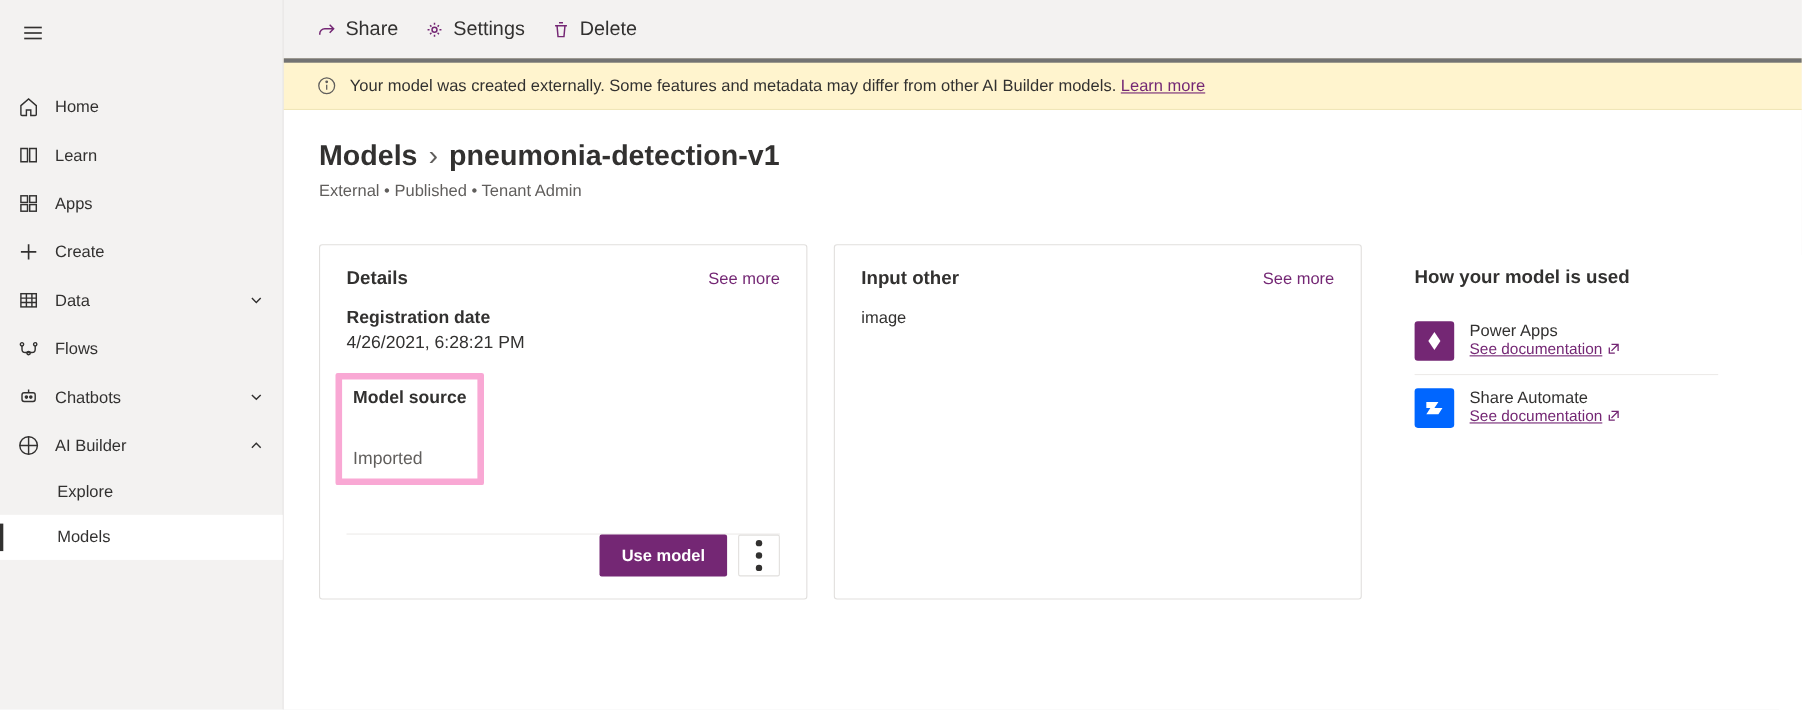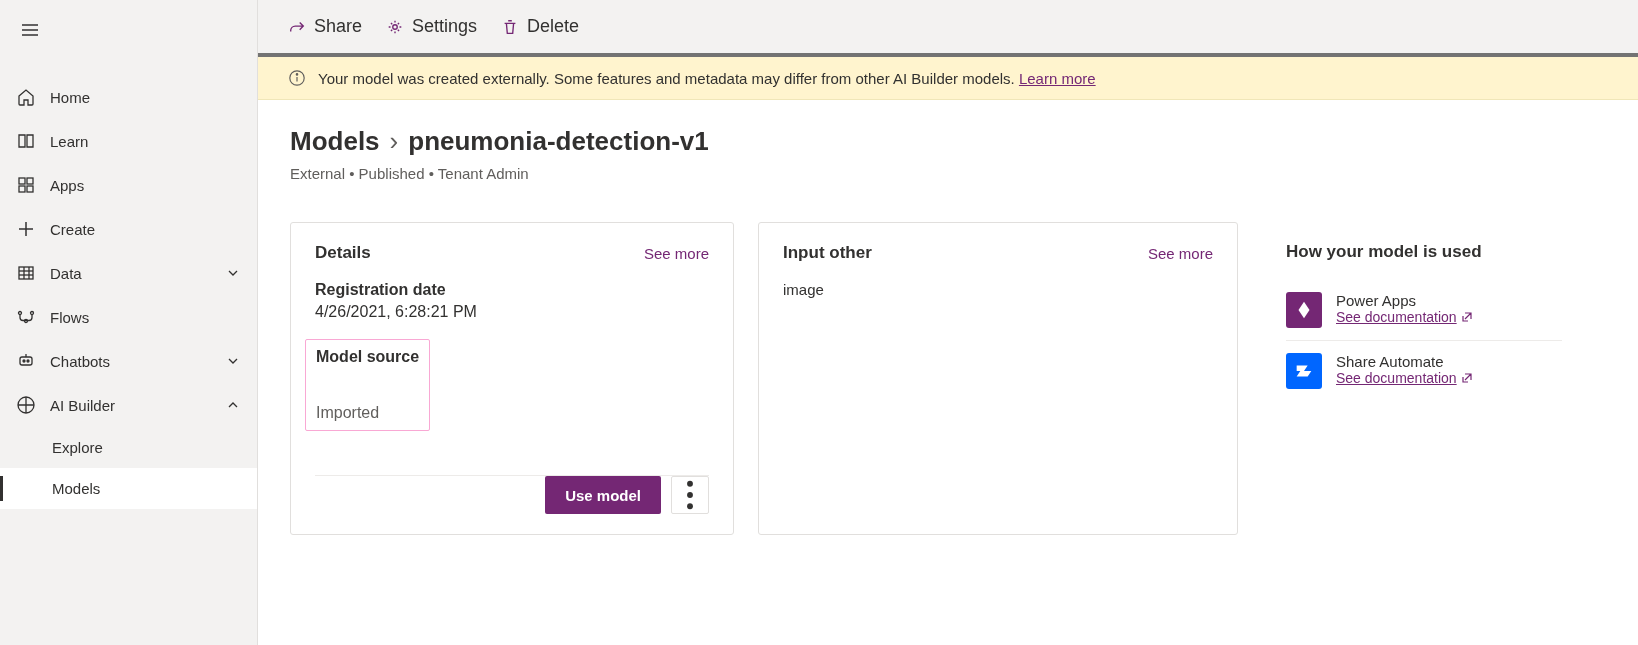--- a/index.html
+++ b/index.html
@@ -137,21 +137,21 @@
     .see-more {
       color: #742774;
       text-decoration: none;
       font-size: 15px;
       cursor: pointer;
     }
     .field-label { font-size: 16px; font-weight: 600; margin-bottom: 4px; }
     .field-value { font-size: 16px; color: #323130; margin-bottom: 18px; }
 
     .highlight-box {
-      border: 1px solid #f9a8d4;
+      border: 6px solid #f9a8d4;
       border-radius: 2px;
       padding: 8px 10px 8px 10px;
       display:inline-block;
       margin-left:-10px;
       margin-bottom: 0;
     }
     .highlight-box .field-label { margin-bottom: 4px; }
     .highlight-box .field-value { margin-bottom: 0; color:#605e5c;margin-top:38px; }
 
     .card-footer {

